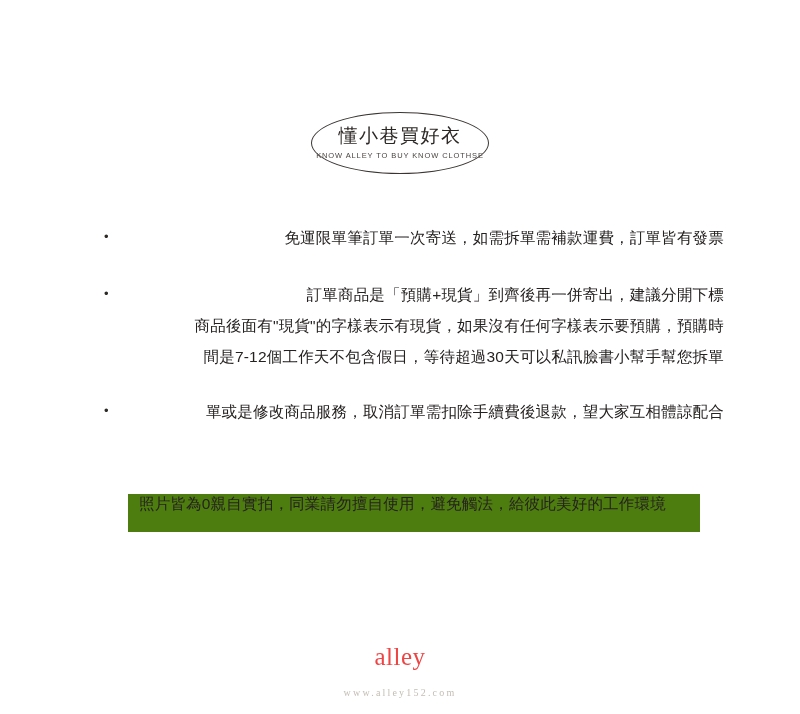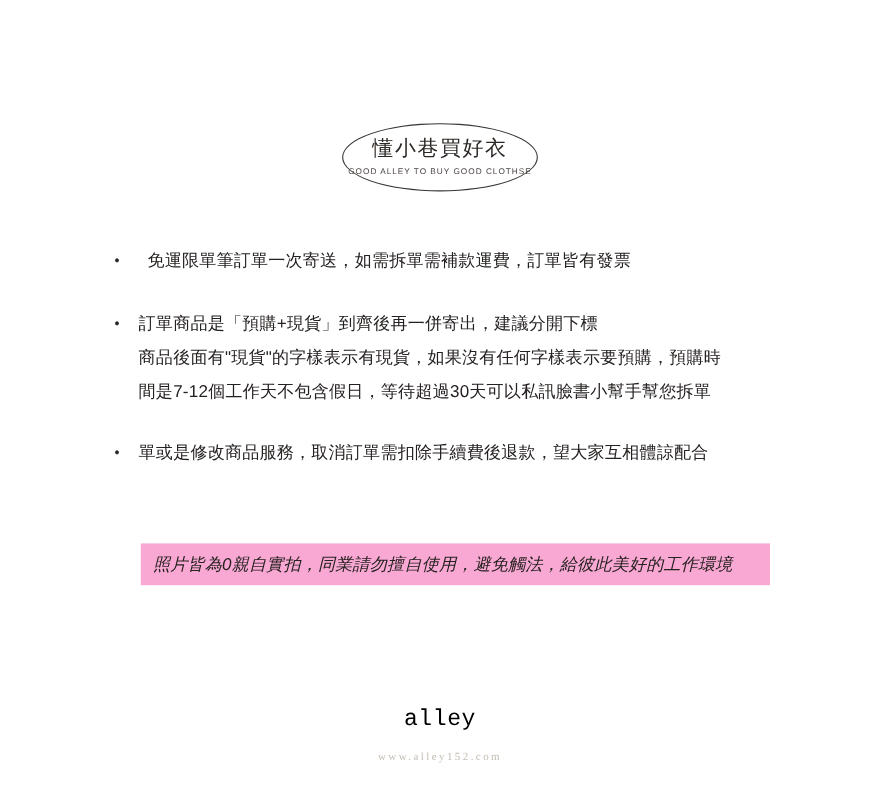--- a/index.html
+++ b/index.html
@@ -78,76 +78,75 @@
     text-align: left;
     padding-top: 0px;
   }
   .bullet-text {
     flex: 1 1 auto;
     font-size: 15.5px;
     line-height: 31px;
     color: #252120;
     letter-spacing: 0.2px;
   }
-  .bullet-text .ln { display: block; white-space: nowrap; }
+  .bullet-text .ln { display: block; white-space: nowrap; text-align: right; }
   .indent-first { padding-left: 8px; }
 
   
   .note {
     position: absolute;
     top: 494px;
     left: 128px;
     width: 572px;
     height: 38px;
-    background: #f9a8d4;
+    background: #4d7c0f;
     display: flex;
-    align-items: center;
+    align-items: flex-start;
     box-sizing: border-box;
     padding-left: 11px;
-    font-style: italic;
   }
   .note-text {
     font-size: 15.5px;
     color: #262220;
     letter-spacing: 0.2px;
     white-space: nowrap;
   }
 
   
   .footer {
     position: absolute;
     top: 644px;
     left: 0;
     width: 800px;
     text-align: center;
   }
   .footer-brand {
-    font-family: Liberation Mono, monospace;
-    font-size: 21px;
-    color: #000000;
+    font-family: Liberation Serif, serif;
+    font-size: 25px;
+    color: #ef4444;
     letter-spacing: 0.5px;
     line-height: 1;
   }
   .footer-url {
     font-family: "Liberation Serif", serif;
     font-size: 10px;
     color: #c3bdb4;
     letter-spacing: 2.2px;
     margin-top: 18px;
   }
 </style>
 </head>
 <body>
 
 <div class="page">
 
   <div class="logo-wrap">
     <div class="logo-badge">
       <div class="logo-cn">懂小巷買好衣</div>
-      <div class="logo-en">GOOD ALLEY TO BUY GOOD CLOTHSE</div>
+      <div class="logo-en">KNOW ALLEY TO BUY KNOW CLOTHSE</div>
     </div>
   </div>
 
   <div class="content">
 
     <div class="bullet-row">
       <div class="bullet-dot">•</div>
       <div class="bullet-text">
         <span class="ln indent-first">免運限單筆訂單一次寄送，如需拆單需補款運費，訂單皆有發票</span>
       </div>

